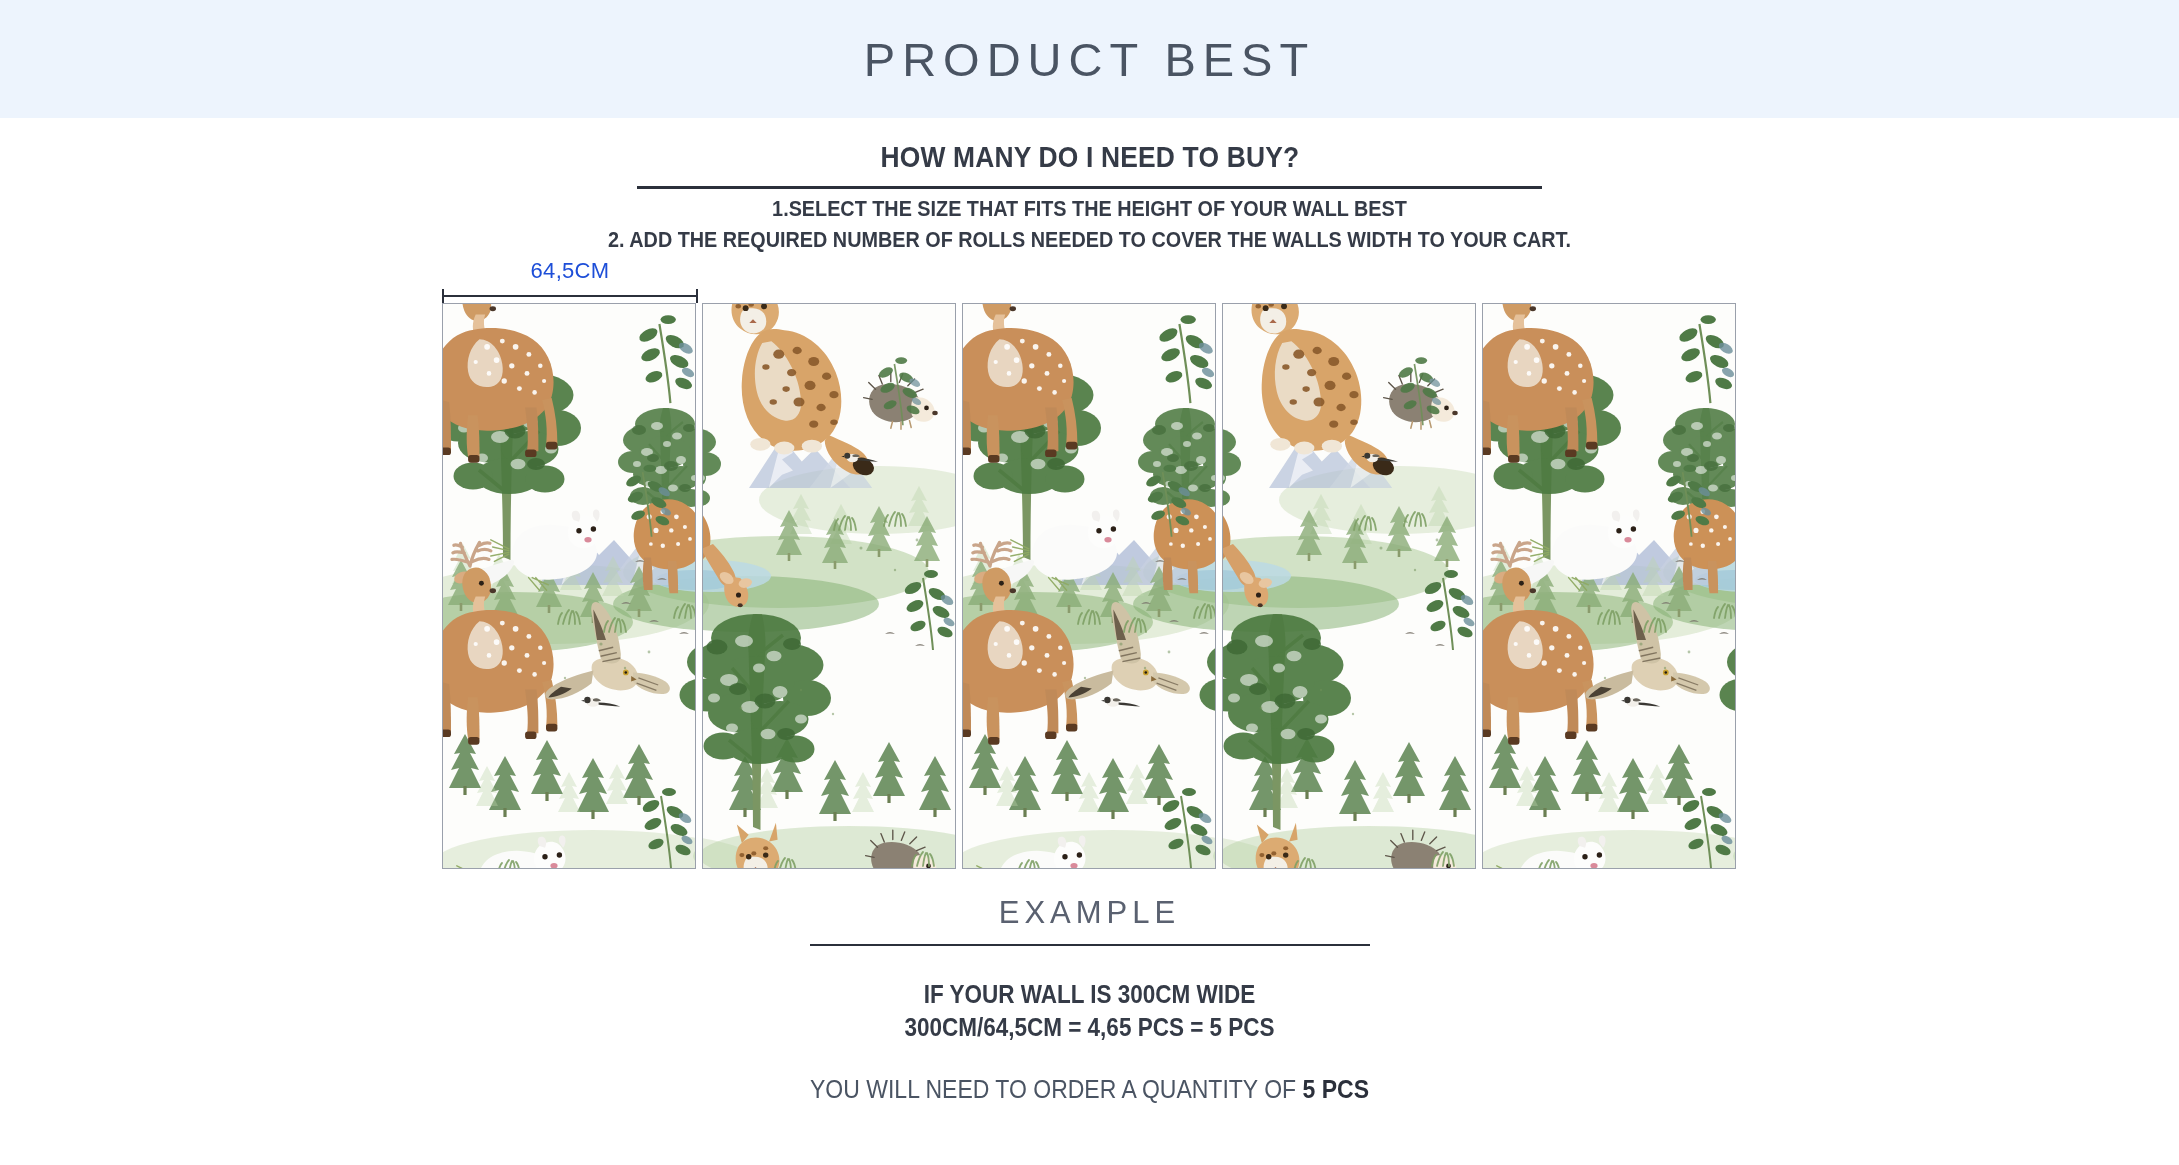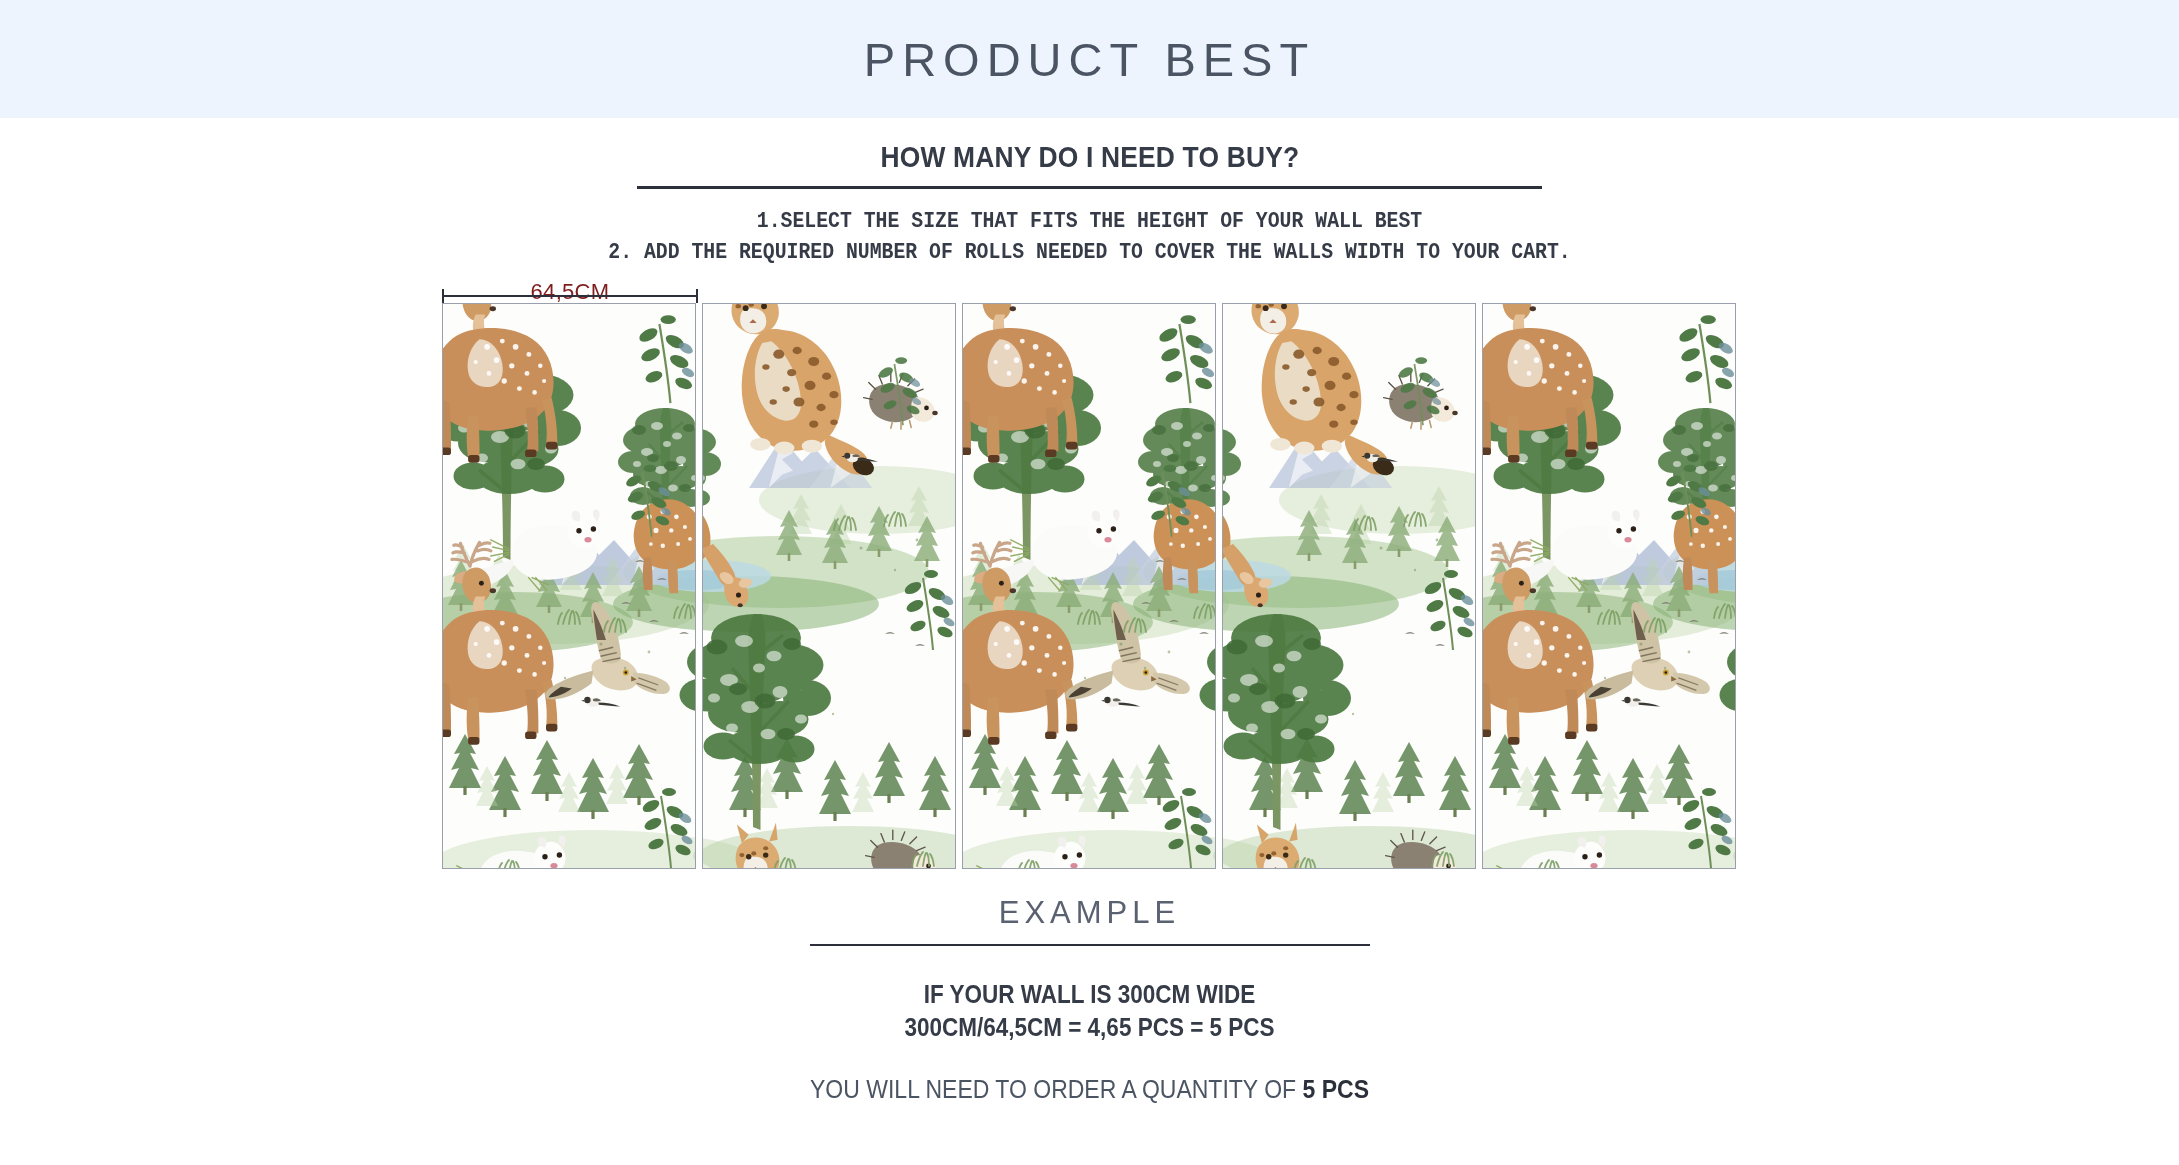--- a/index.html
+++ b/index.html
@@ -38,38 +38,38 @@
     transform:scaleX(.88);
     display:inline-block;
     margin:22px 0 0 0;
   }
   .rule{
     width:905px;height:0;margin:12px auto 0 auto;
     border-top:3px solid #2b303b;
   }
   .rule.example-rule{width:560px;border-top:2px solid #2b303b;margin-top:13px;}
 
-  .steps{margin-top:17px;font-family:Liberation Mono, monospace;}
+  .steps{margin-top:4px;}
   .step{
     font-size:22px;
     font-weight:600;
     color:#353b47;
     line-height:31px;
     transform:scaleX(.9);
     display:block;
     white-space:nowrap;
   }
 
   
   .dim-wrap{
     position:absolute;left:442px;top:270px;width:256px;height:33px;
   }
   .dim-label{
     position:absolute;left:0;top:-12px;width:256px;text-align:center;
-    font-size:22px;color:#7f1d1d;letter-spacing:.3px;margin-top:21px;
+    font-size:22px;color:#1d4ed8;letter-spacing:.3px;
   }
   .dim-line{
     position:absolute;left:0;bottom:6px;width:256px;height:2px;background:#2b303b;
   }
   .dim-tick{
     position:absolute;bottom:0;width:2px;height:14px;background:#2b303b;
   }
   .dim-tick.left{left:0;}
   .dim-tick.right{right:0;}
 

